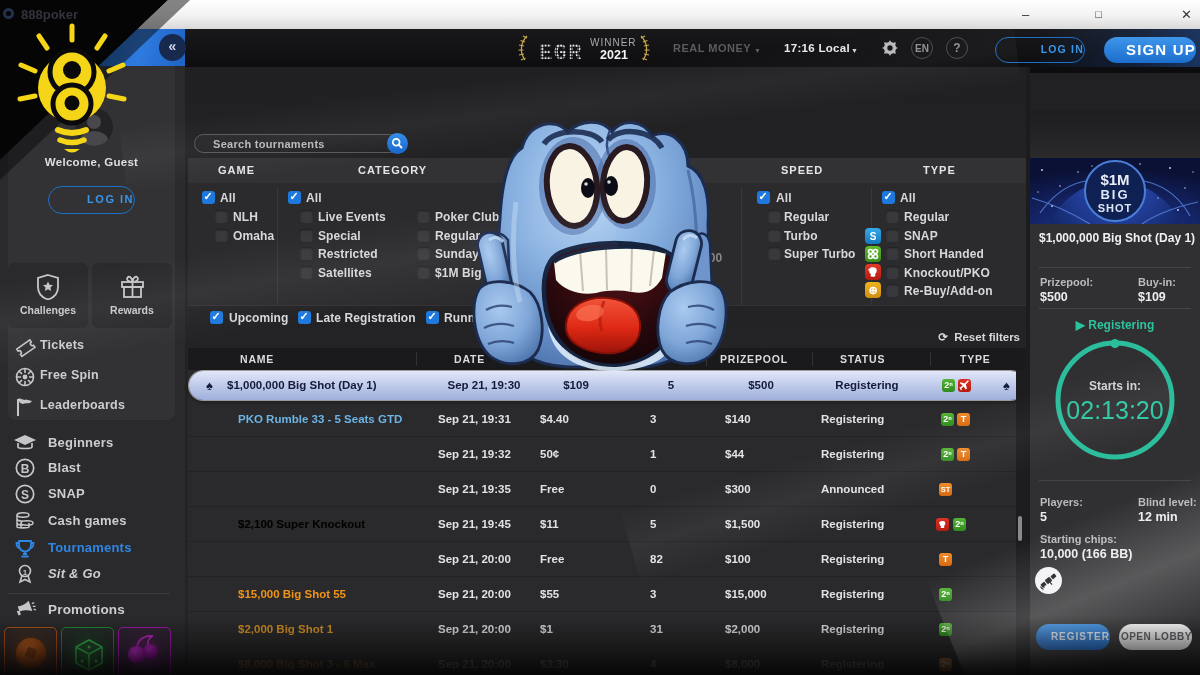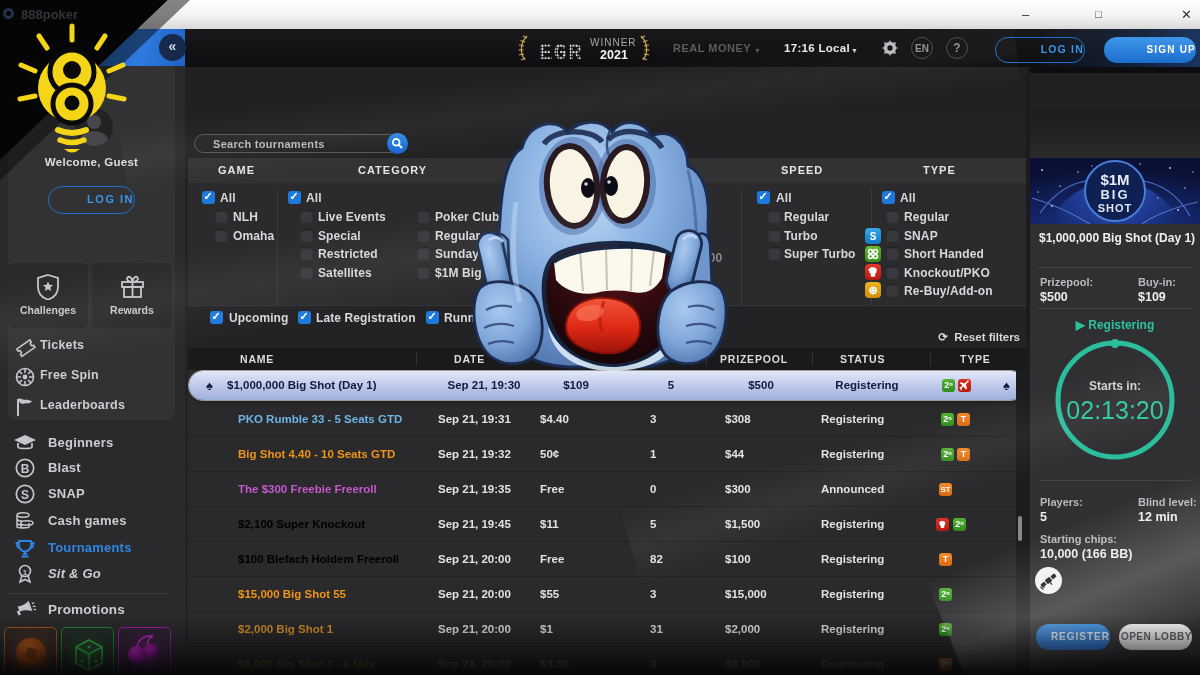--- a/index.html
+++ b/index.html
@@ -97,21 +97,21 @@
     <div class="navtxt" style="left:784px;color:#e9e9eb;letter-spacing:0.3px;">17:16 Local</div>
     <div class="abs" style="left:851px;top:18px;width:8px;height:8px;color:#d2d2d4;font-size:7px;">▼</div>
 
     <svg class="abs" style="left:882px;top:11px;" width="16" height="16" viewBox="0 0 18 18">
       <path fill="#b9b9bd" d="M9 0l1.2 2.2a7 7 0 0 1 2.2.9L15 2.4 15.6 3l-.7 2.6a7 7 0 0 1 .9 2.2L18 9l-2.2 1.2a7 7 0 0 1-.9 2.2l.7 2.6-.6.6-2.6-.7a7 7 0 0 1-2.2.9L9 18l-1.2-2.2a7 7 0 0 1-2.2-.9L3 15.6 2.4 15l.7-2.6a7 7 0 0 1-.9-2.2L0 9l2.2-1.2a7 7 0 0 1 .9-2.2L2.4 3 3 2.4l2.6.7a7 7 0 0 1 2.2-.9Z"></path>
       <circle cx="9" cy="9" r="3" fill="#121214"></circle>
     </svg>
     <div class="navcirc" style="left:911px;">EN</div>
     <div class="navcirc" style="left:946px;font-size:12px;">?</div>
     <div class="abs pill" style="left:995px;top:8px;width:90px;height:26px;border:1.5px solid #1e6fc8;color:#3d95e8;font-size:10.5px;letter-spacing:1.2px;line-height:23px;">LOG IN</div>
-    <div class="abs pill" style="left:1104px;top:8px;width:92px;height:26px;background:linear-gradient(180deg,#3e96ea 0%,#1c6dcc 100%);color:#fff;font-size:10px;letter-spacing:1.2px;line-height:26px;">SIGN UP</div>
+    <div class="abs pill" style="left:1104px;top:8px;width:92px;height:26px;background:linear-gradient(180deg,#3e96ea 0%,#1c6dcc 100%);color:#fff;font-size:15px;letter-spacing:1.2px;line-height:26px;">SIGN UP</div>
   </div>
 
   <div id="sidebar">
     <div id="sideblue">
       <div class="abs" style="left:159px;top:5px;width:27px;height:27px;border-radius:14px;background:#17294c;color:#cfd8ea;text-align:center;line-height:25px;font-size:14px;font-weight:bold;">«</div>
     </div>
     <div id="sidepanel">
 
       <div class="abs" style="left:67px;top:42px;width:38px;height:38px;border-radius:50%;background:#232326;overflow:hidden;">
         <div class="abs" style="left:12px;top:7px;width:14px;height:14px;border-radius:50%;background:#47474c;"></div>
@@ -357,58 +357,55 @@
         <div class="badge b-red" style="left:769px;top:8px;"><svg width="11" height="11" viewBox="0 0 11 11" style="margin-top:1px;">
               <path d="M10 1 L6.8 4.6 L8 8.6 L6.8 9.4 L4.6 6.4 L2.6 8.2 L2.8 9.8 L2 10.4 L1 8.6 L0.2 7.4 L1.8 7 L3.6 5.2 L0.8 3.2 L1.6 2.2 L5.6 3.4 L8.8 0.2 Z" fill="#fff"></path>
             </svg></div>
         <div class="abs" style="left:814px;top:7px;color:#141c3e;font-size:13px;">♠</div>
       </div>
       <div class="row" style="top:32px;">
         <div class="cn" style="color:#6cb4e4;">PKO Rumble 33 - 5 Seats GTD</div>
         <div class="cd">Sep 21, 19:31</div>
           <div class="cb2">$4.40</div>
           <div class="cp">3</div>
-          <div class="cz">$308</div>
+          <div class="cz">$140</div>
           <div class="cs">Registering</div>
         <div class="badge b-green" style="left:753px;">2ⁿ</div>
           <div class="badge b-orange" style="left:769px;">T</div>
       </div>
       <div class="row" style="top:67px;">
-        <div class="cn" style="color:#ef9416;">Big Shot 4.40 - 10 Seats GTD</div>
         <div class="cd">Sep 21, 19:32</div>
           <div class="cb2">50¢</div>
           <div class="cp">1</div>
           <div class="cz">$44</div>
           <div class="cs">Registering</div>
         <div class="badge b-green" style="left:753px;">2ⁿ</div>
           <div class="badge b-orange" style="left:769px;">T</div>
       </div>
       <div class="row" style="top:102px;">
-        <div class="cn" style="color:#c558cc;">The $300 Freebie Freeroll</div>
         <div class="cd">Sep 21, 19:35</div>
           <div class="cb2">Free</div>
           <div class="cp">0</div>
           <div class="cz">$300</div>
           <div class="cs">Announced</div>
         <div class="badge b-orange" style="left:751px;font-size:7.5px;">ST</div>
       </div>
       <div class="row" style="top:137px;">
         <div class="cn">$2,100 Super Knockout</div>
         <div class="cd">Sep 21, 19:45</div>
           <div class="cb2">$11</div>
           <div class="cp">5</div>
           <div class="cz">$1,500</div>
           <div class="cs">Registering</div>
         <div class="badge b-red" style="left:748px;"><svg width="9" height="9" viewBox="0 0 12 12" style="margin-top:2px;">
               <path d="M3 2 C3 1 9 0.5 9.5 3 C10 5 9.5 7 8 8 L8.5 10 C8.5 11 3.5 11 3.5 10 L4 8 C2.5 7.5 2 6 2.5 4.5 C1.5 5 1 4 1.5 3.2 C2 2.5 2.8 2.4 3 2.8 Z" fill="#fff"></path>
             </svg></div>
           <div class="badge b-green" style="left:765px;">2ⁿ</div>
       </div>
       <div class="row" style="top:172px;">
-        <div class="cn">$100 Blefach Holdem Freeroll</div>
         <div class="cd">Sep 21, 20:00</div>
           <div class="cb2">Free</div>
           <div class="cp">82</div>
           <div class="cz">$100</div>
           <div class="cs">Registering</div>
         <div class="badge b-orange" style="left:751px;">T</div>
       </div>
       <div class="row" style="top:207px;">
         <div class="cn" style="color:#ef9416;">$15,000 Big Shot 55</div>
         <div class="cd">Sep 21, 20:00</div>

